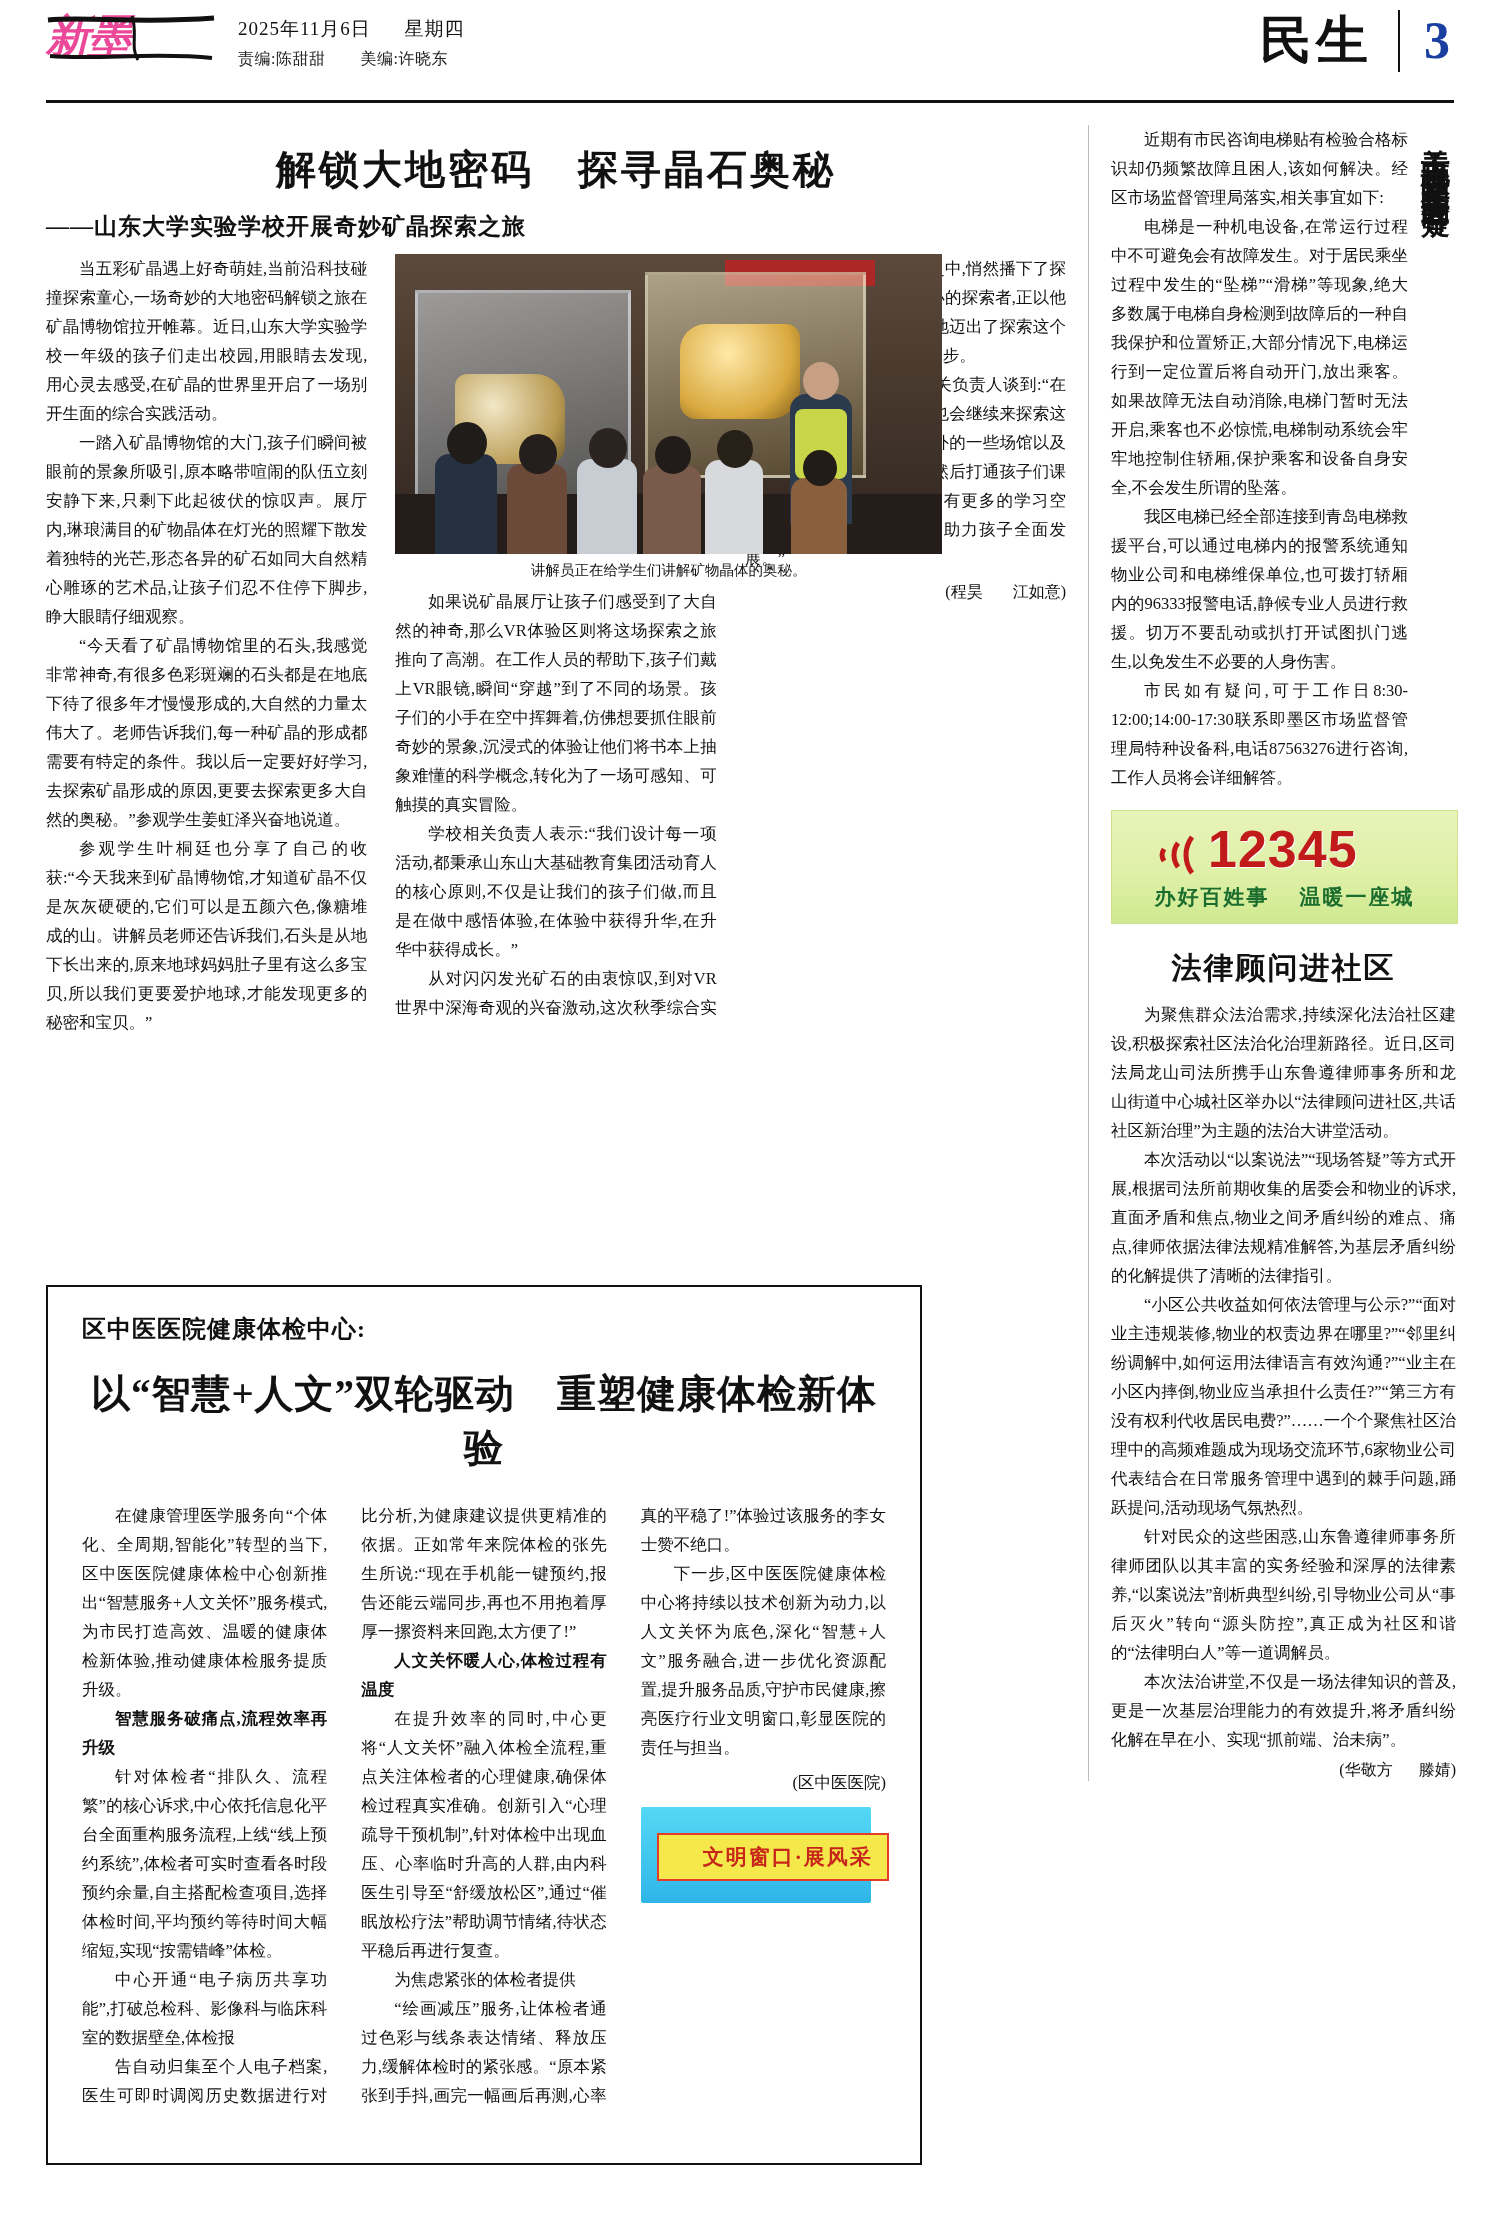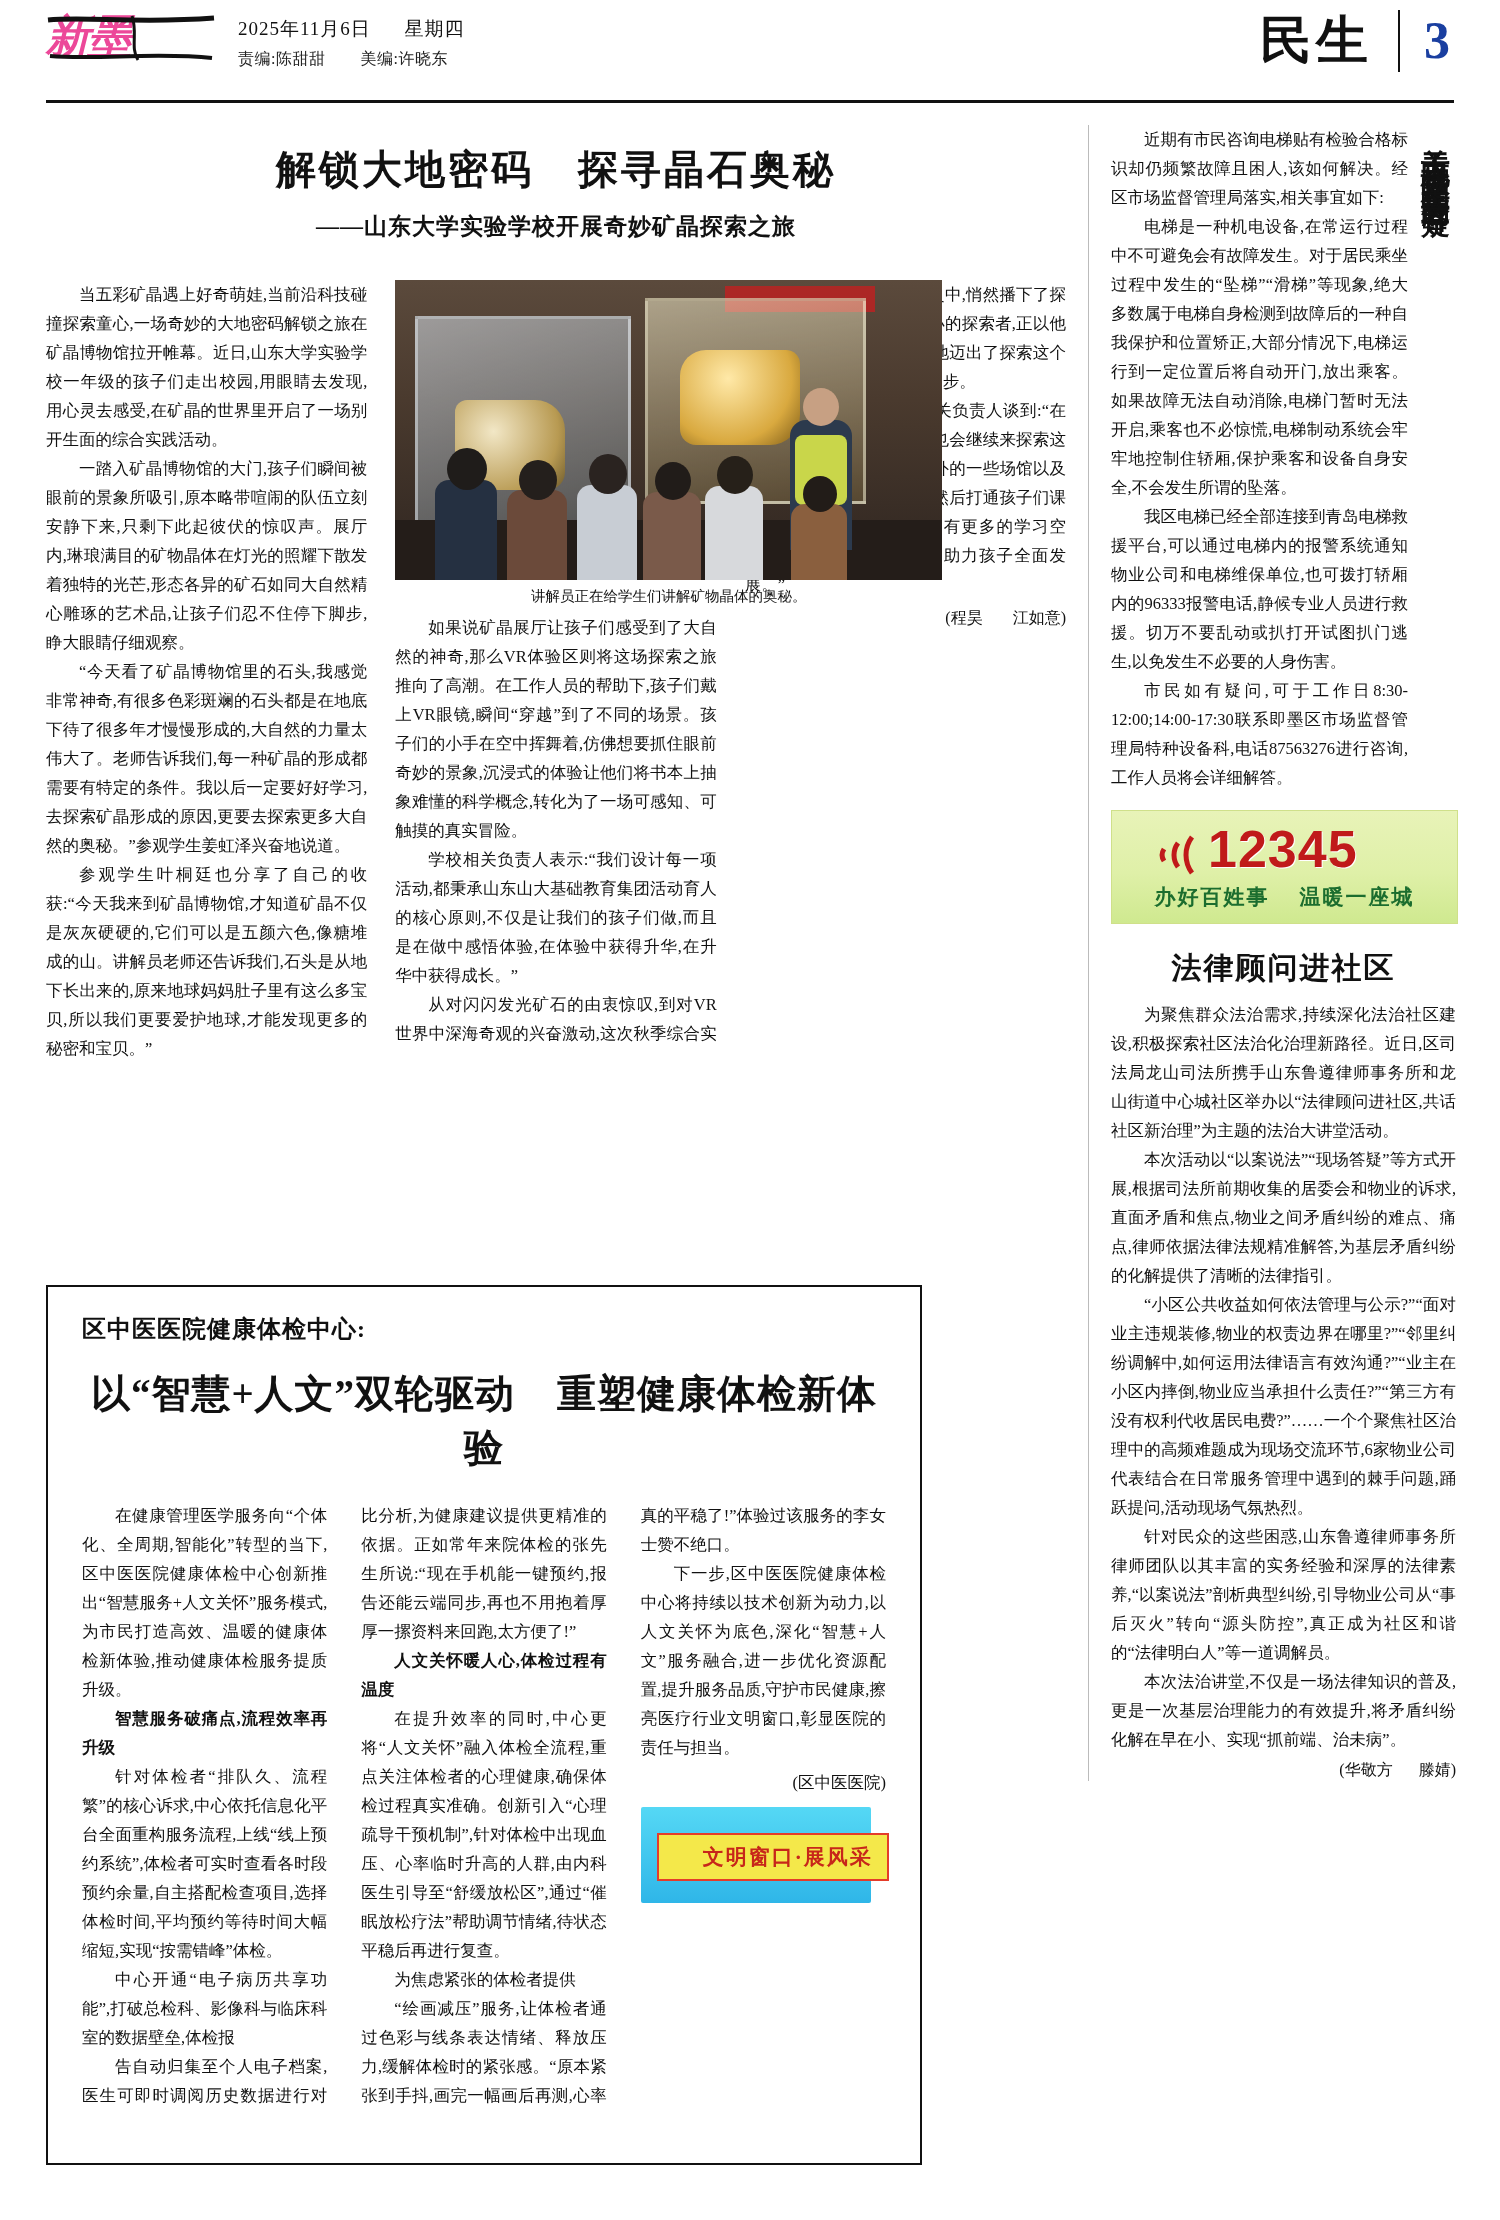--- a/index.html
+++ b/index.html
@@ -120,24 +120,24 @@
     text-align: center;
     font-size: 40px;
     font-weight: bold;
     letter-spacing: 3px;
     line-height: 74px;
     margin: 8px 0 4px 0;
     font-family: "Liberation Serif", serif;
   }
   .headline .gap { display: inline-block; width: 44px; }
   .subhead {
-    text-align: center;
+    text-align: left;
     font-size: 23px;
     letter-spacing: 1px;
-    margin-bottom: 38px;
+    margin-bottom: 12px;
     font-weight: bold;
   }
 
   .article-cols {
     column-count: 3;
     column-gap: 28px;
     column-fill: auto;
     height: 790px;
     font-size: 16.5px;
     line-height: 29px;

